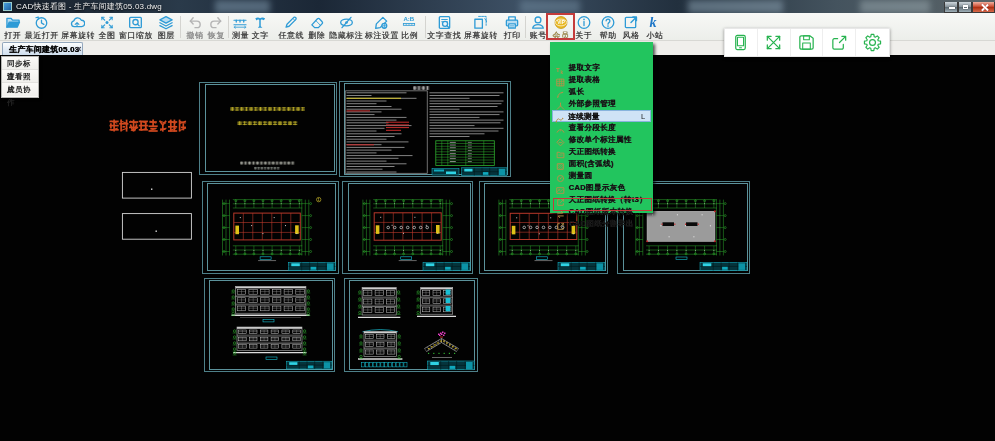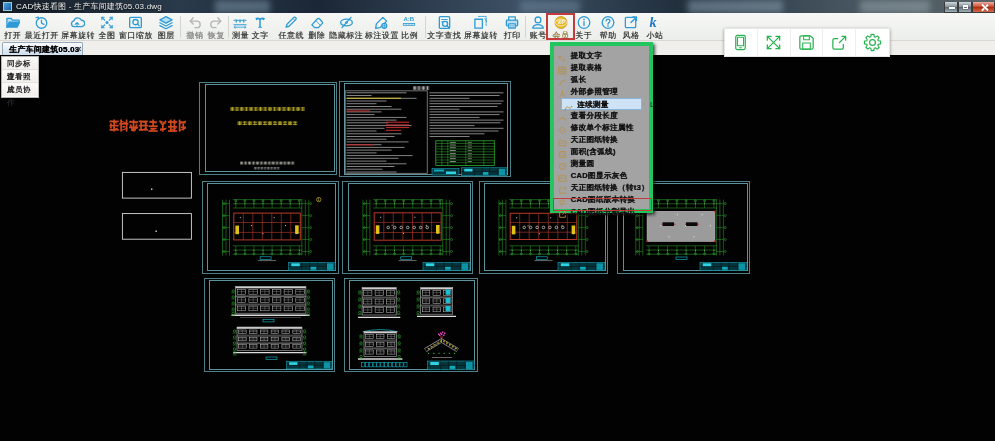--- a/index.html
+++ b/index.html
@@ -20,26 +20,26 @@
 #tabbar{position:absolute;left:0;top:41px;width:100%;height:14px;background:#f0efec}
 #tab{position:absolute;left:2px;top:1px;width:81px;height:13px;background:linear-gradient(#fdfefe,#dfe9f4 60%,#d0dfee);border:1px solid #93a7bd;border-bottom:none;border-radius:2px 2px 0 0;font-size:8px;font-weight:bold;color:#000;text-align:left;padding-left:6px;line-height:13px;letter-spacing:.2px;text-shadow:.4px 0 0 #222}
 #tabx{position:absolute;left:73px;top:0;font-size:9px;color:#556;font-weight:normal}
 #canvas{position:absolute;left:0;top:55px;width:100%;height:386px;background:#020202}
 #cadsvg{position:absolute;left:0;top:0}
 #leftpanel{position:absolute;left:1px;top:55.5px;width:38px;height:42px;background:#faf9f7;border:1px solid #b5b5b2;box-shadow:1px 1px 2px #0009}
 .lpi{height:13.2px;line-height:13.5px;font-size:7.5px;color:#222;padding-left:5px;letter-spacing:.5px;font-weight:bold;border-bottom:1px solid #e3e2df;background:linear-gradient(#fbfaf8,#f0efec)}
 #floatbar{position:absolute;left:724px;top:28px;width:166px;height:28.5px;background:#fff;border:1px solid #e8e8e8;box-shadow:0 1px 3px #0006;display:flex}
 .fcell{width:33.2px;height:100%;display:flex;align-items:center;justify-content:center;border-right:1px solid #eee}
 .fcell:last-child{border-right:none}
-#menu{position:absolute;left:550px;top:42px;width:103px;height:171px;background:#a3a3a3;border:4px solid #22c55e;box-shadow:2px 2px 3px #000a;padding-top:4px}
+#menu{position:absolute;left:550px;top:42px;width:103px;height:171px;background:#22c55e;border:2px solid #22c55e;box-shadow:2px 2px 3px #000a;padding-top:18px}
 .mi{position:relative;height:12px;line-height:12px;white-space:nowrap}
 .mic{position:absolute;left:3.5px;top:1.5px}
 .mtx{position:absolute;left:16.5px;top:0;font-size:7.6px;color:#111;letter-spacing:.3px;font-weight:bold;text-shadow:.4px 0 0 #333}
 .msc{position:absolute;left:88px;top:0;font-size:7.6px;color:#1c1c1c}
-.mhl{background:#cfe3f6;border:1px solid #88b4dd;margin:0 7px;height:12px}
+.mhl{background:#cfe3f6;border:1px solid #88b4dd;margin:0 0;height:12px}
 .mhl .mic{left:2px} .mhl .mtx{left:15px}
 #vipbox{position:absolute;left:546px;top:13px;width:29px;height:27px;border:2px solid #c43b3b}
 #expbox{position:absolute;left:552.5px;top:198px;width:99px;height:13.2px;border:1.5px solid #c43b3b}
 </style></head><body>
 <div id="root">
  <div id="titlebar">
   <div class="patch" style="left:215px;width:55px;background:#7e97ab"></div>
   <div class="patch" style="left:520px;width:60px;background:#6e879b"></div>
   <div class="patch" style="left:688px;width:95px;background:#8aa0b0"></div>
   <div class="patch" style="left:860px;width:70px;background:#96a5ab"></div>

